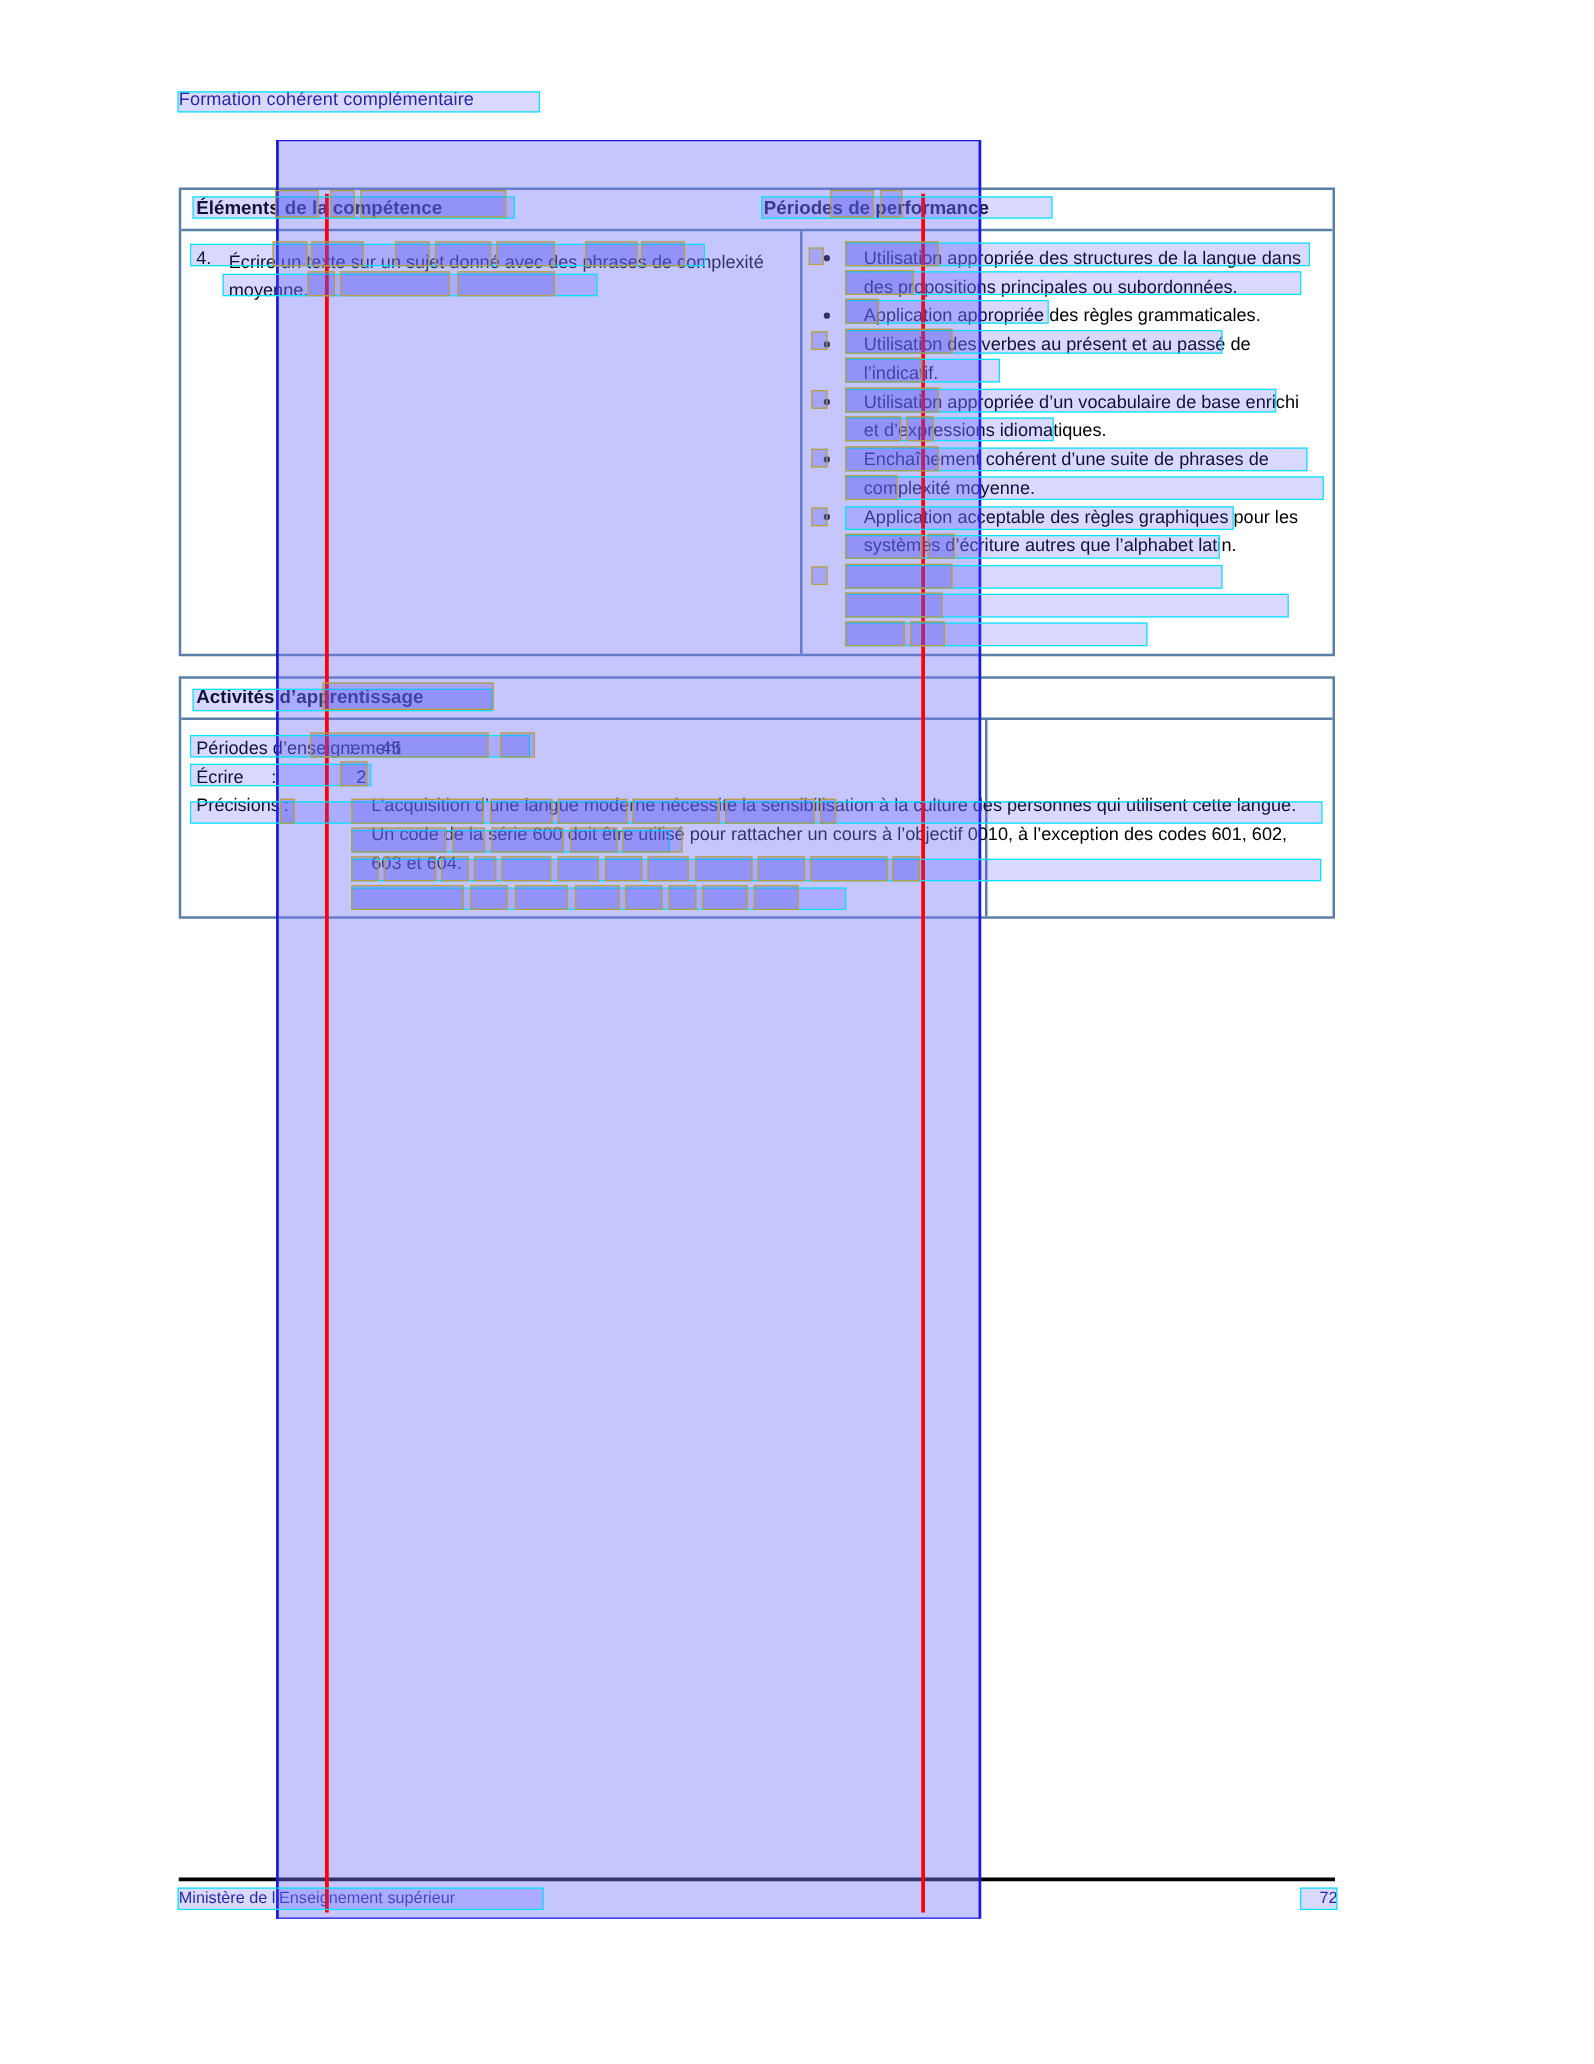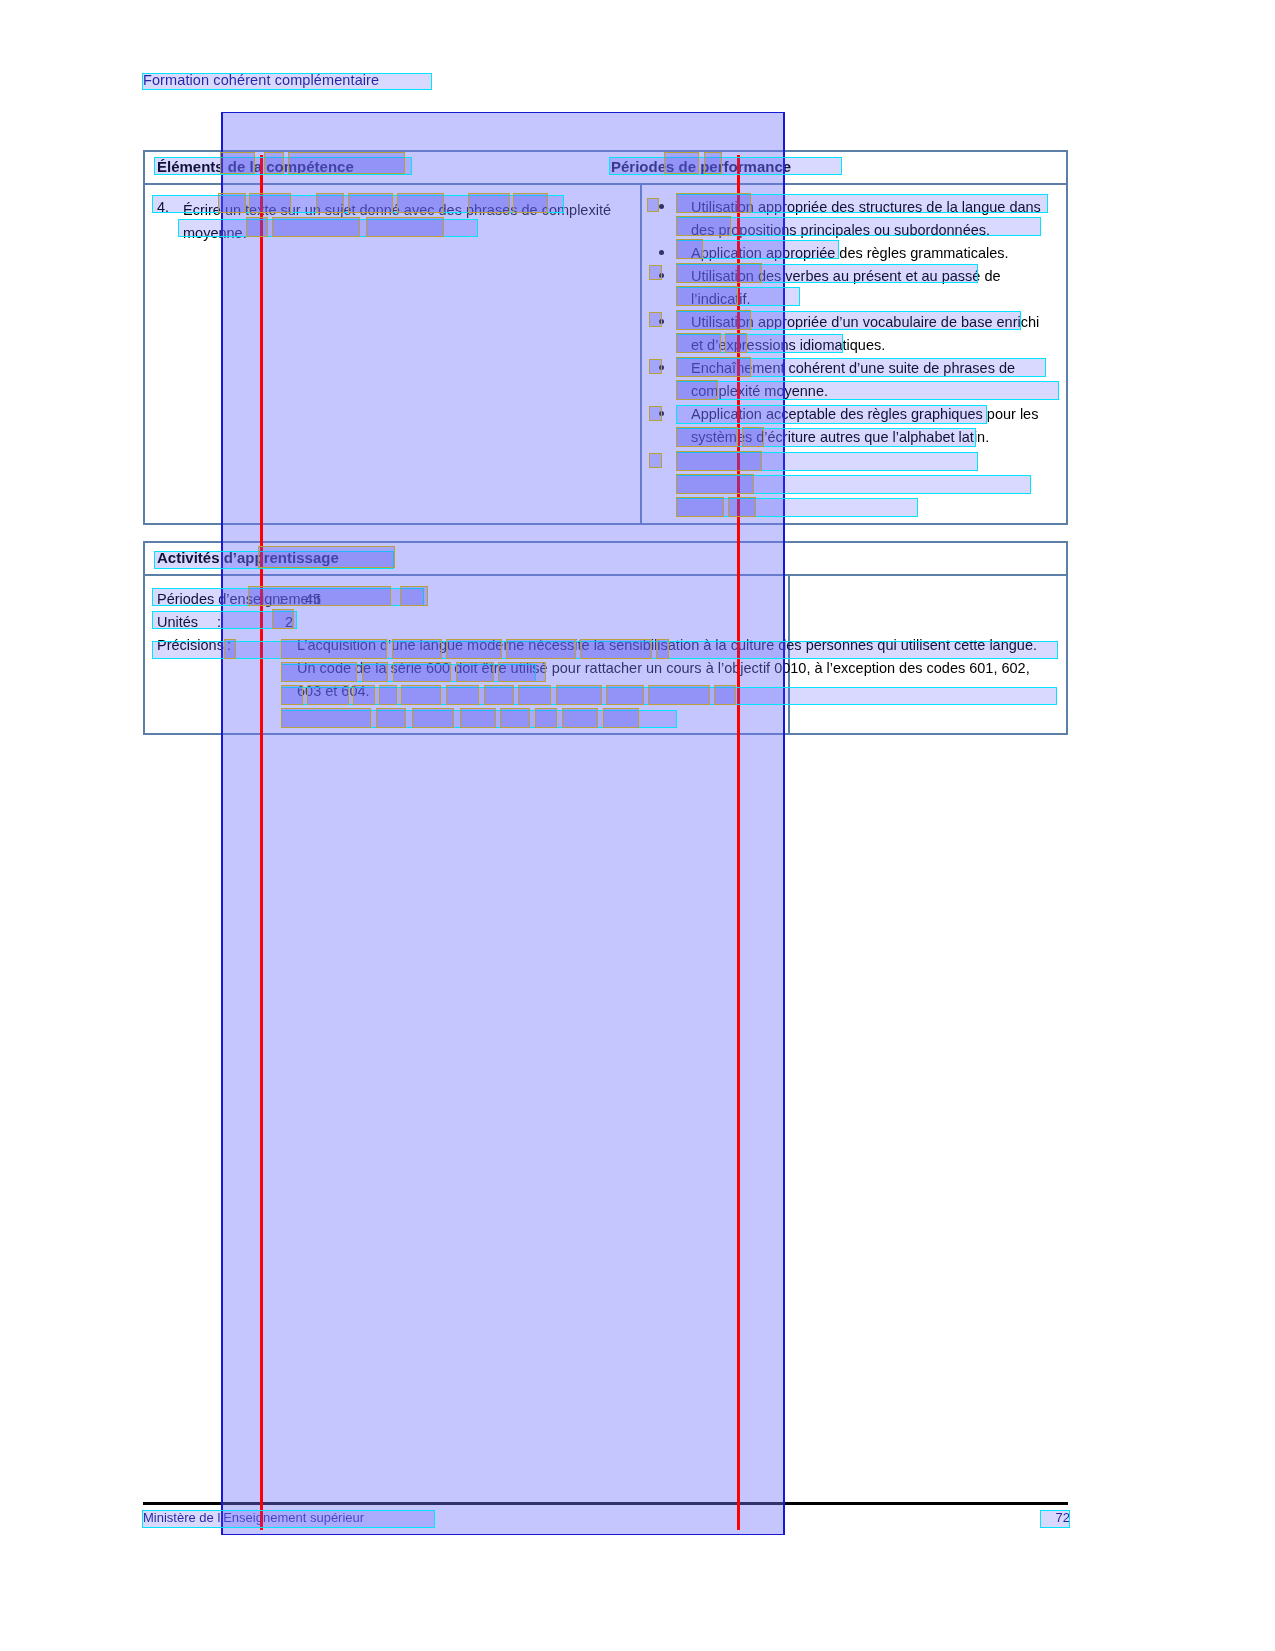--- a/index.html
+++ b/index.html
@@ -149,21 +149,21 @@
     <div class="th" id="th-act">Activités d’apprentissage</div>
     <div class="vdiv" id="vdiv-act"></div>
 
     <div class="act-row" style="top:45px; width:400px; height:23px;">
       <span class="act-label">Périodes d’enseignement</span>
       <span class="act-colon">:</span>
       <span class="act-value" style="left:148px;">45</span>
     </div>
 
     <div class="act-row" style="top:68px; width:400px; height:23px;">
-      <span class="act-label">Unités</span>
+      <span class="act-label">Écrire</span>
       <span class="act-colon" style="left:60px;">:</span>
       <span class="act-value" style="left:128px;">2</span>
     </div>
 
     <div class="act-row" style="top:91px; width:900px; height:85px;">
       <span class="act-label">Précisions</span>
       <span class="act-colon" style="left:70px;">:</span>
       <div class="act-body">
         <div>L’acquisition d’une langue moderne nécessite la sensibilisation à la culture des personnes qui utilisent cette langue.</div>
         <div>Un code de la série 600 doit être utilisé pour rattacher un cours à l’objectif 0010, à l’exception des codes 601, 602, 603 et 604.</div>

